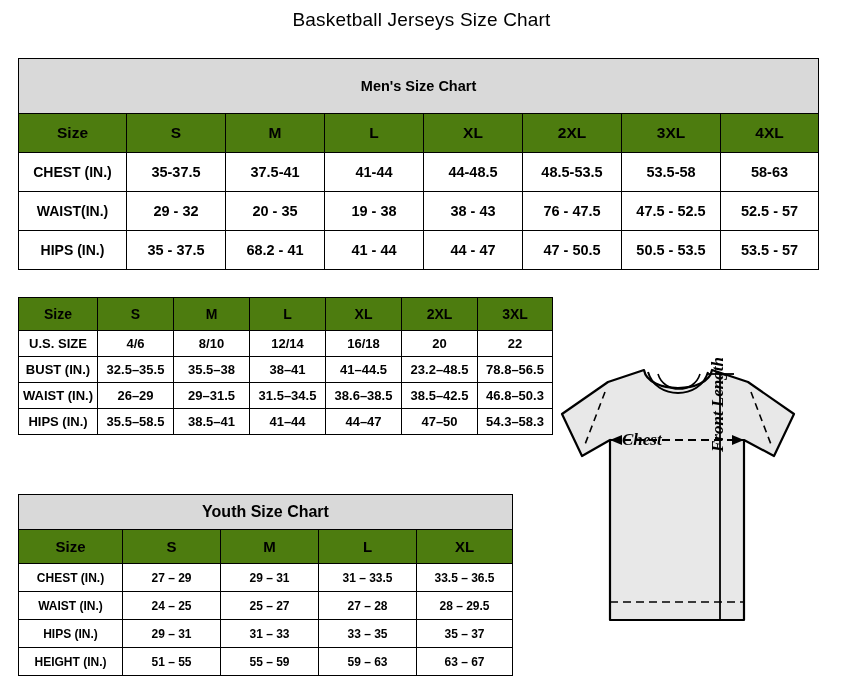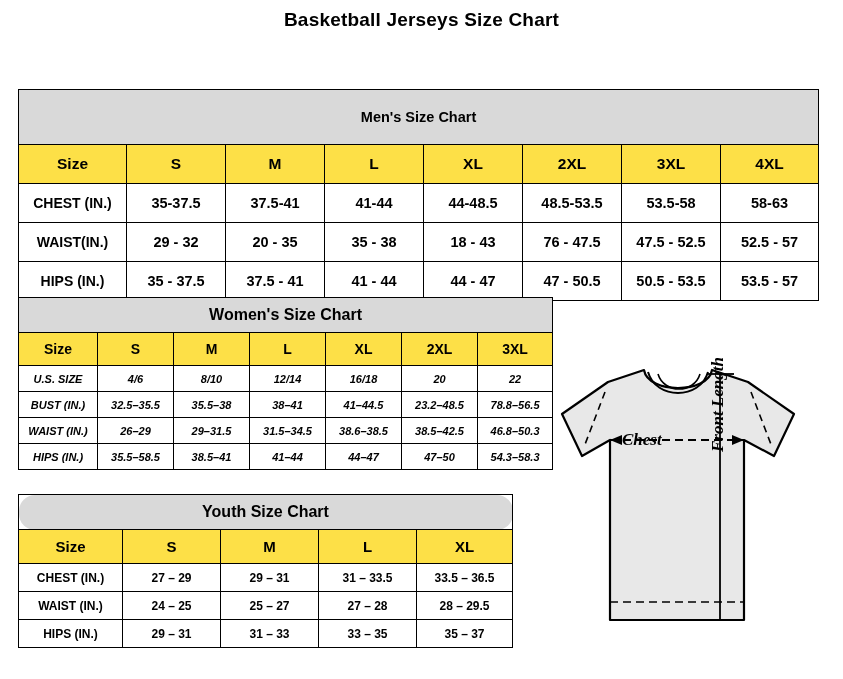--- a/index.html
+++ b/index.html
@@ -11,21 +11,21 @@
     width: 843px;
     height: 679px;
     position: relative;
     font-family: "Liberation Sans", sans-serif;
     color: #000000;
     overflow: hidden;
   }
   #page-title {
     text-align: center;
     font-size: 19px;
-    font-weight: bold;
+    font-weight: normal;
     margin: 9px 0 0 0;
     letter-spacing: 0.2px;
   }
 
   table {
     border-collapse: collapse;
     table-layout: fixed;
   }
   table td, table th {
     border: 1px solid #000000;
@@ -34,58 +34,57 @@
     font-weight: bold;
     background: #ffffff;
   }
   .chart-head td {
     background: #d9d9d9;
     font-size: 16px;
     font-weight: bold;
     padding: 9px 0;
   }
   .hdr-row td {
-    background: #fde047;
+    background: #4d7c0f;
   }
 
   
   #mens-chart {
     position: absolute;
     left: 18px;
     top: 58px;
     width: 800px;
-    margin-top: 31px;
   }
   #mens-chart td {
     height: 36px;
     font-size: 14.5px;
   }
   #mens-chart .hdr-row td { font-size: 15.5px; }
   #mens-chart .rowlabel { font-size: 14px; }
 
   
   #womens-chart {
     position: absolute;
     left: 18px;
     top: 297px;
     width: 534px;
   }
   #womens-chart .chart-head td { font-size: 16px; padding: 8px 0; }
   #womens-chart .hdr-row td { height: 30px; font-size: 14px; }
-  #womens-chart .data-row td { height: 23px; font-size: 11px; font-style: italic; }
+  #womens-chart .data-row td { height: 23px; font-size: 13px; }
   #womens-chart .rowlabel { font-size: 11px; }
 
   
   #youth-chart {
     position: absolute;
     left: 18px;
     top: 494px;
     width: 494px;
   }
-  #youth-chart .chart-head td { font-size: 16px; padding: 8px 12px; border-radius: 16px; }
+  #youth-chart .chart-head td { font-size: 16px; padding: 8px 12px; }
   #youth-chart .hdr-row td { height: 31px; font-size: 15px; }
   #youth-chart .data-row td { height: 25px; font-size: 12px; }
   #youth-chart .rowlabel { font-size: 11.5px; }
 
   
   #shirt-diagram {
     position: absolute;
     left: 548px;
     top: 352px;
     width: 290px;
@@ -149,53 +148,50 @@
       <td>41-44</td>
       <td>44-48.5</td>
       <td>48.5-53.5</td>
       <td>53.5-58</td>
       <td>58-63</td>
     </tr>
     <tr class="data-row">
       <td class="rowlabel">WAIST(IN.)</td>
       <td>29 - 32</td>
       <td>20 - 35</td>
-      <td>35 - 38</td>
-      <td>18 - 43</td>
+      <td>19 - 38</td>
+      <td>38 - 43</td>
       <td>76 - 47.5</td>
       <td>47.5 - 52.5</td>
       <td>52.5 - 57</td>
     </tr>
     <tr class="data-row">
       <td class="rowlabel">HIPS (IN.)</td>
       <td>35 - 37.5</td>
-      <td>37.5 - 41</td>
+      <td>68.2 - 41</td>
       <td>41 - 44</td>
       <td>44 - 47</td>
       <td>47 - 50.5</td>
       <td>50.5 - 53.5</td>
       <td>53.5 - 57</td>
     </tr>
   </tbody>
 </table>
 
 <table id="womens-chart">
   <colgroup>
     <col style="width:79px">
       <col style="width:76px">
       <col style="width:76px">
       <col style="width:76px">
     <col style="width:76px">
       <col style="width:76px">
       <col style="width:75px">
   </colgroup>
   <tbody>
-    <tr class="chart-head">
-      <td colspan="7">Women's Size Chart</td>
-    </tr>
     <tr class="hdr-row">
       <td>Size</td>
       <td>S</td>
       <td>M</td>
       <td>L</td>
       <td>XL</td>
       <td>2XL</td>
       <td>3XL</td>
     </tr>
     <tr class="data-row">
@@ -269,20 +265,27 @@
       <td>25 – 27</td>
       <td>27 – 28</td>
       <td>28 – 29.5</td>
     </tr>
     <tr class="data-row">
       <td class="rowlabel">HIPS  (IN.)</td>
       <td>29 – 31</td>
       <td>31 – 33</td>
       <td>33 – 35</td>
       <td>35 – 37</td>
+    </tr>
+    <tr class="data-row">
+      <td class="rowlabel">HEIGHT  (IN.)</td>
+      <td>51 – 55</td>
+      <td>55 – 59</td>
+      <td>59 – 63</td>
+      <td>63 – 67</td>
     </tr>
   </tbody>
 </table>
 
 <div id="shirt-diagram">
   <svg width="290" height="320" viewBox="0 0 290 320" xmlns="http://www.w3.org/2000/svg">
 
     <g fill="#e8e8e8" stroke="#000000" stroke-width="2.2" stroke-linejoin="round">
       <path d="M96,18
                L60,30

